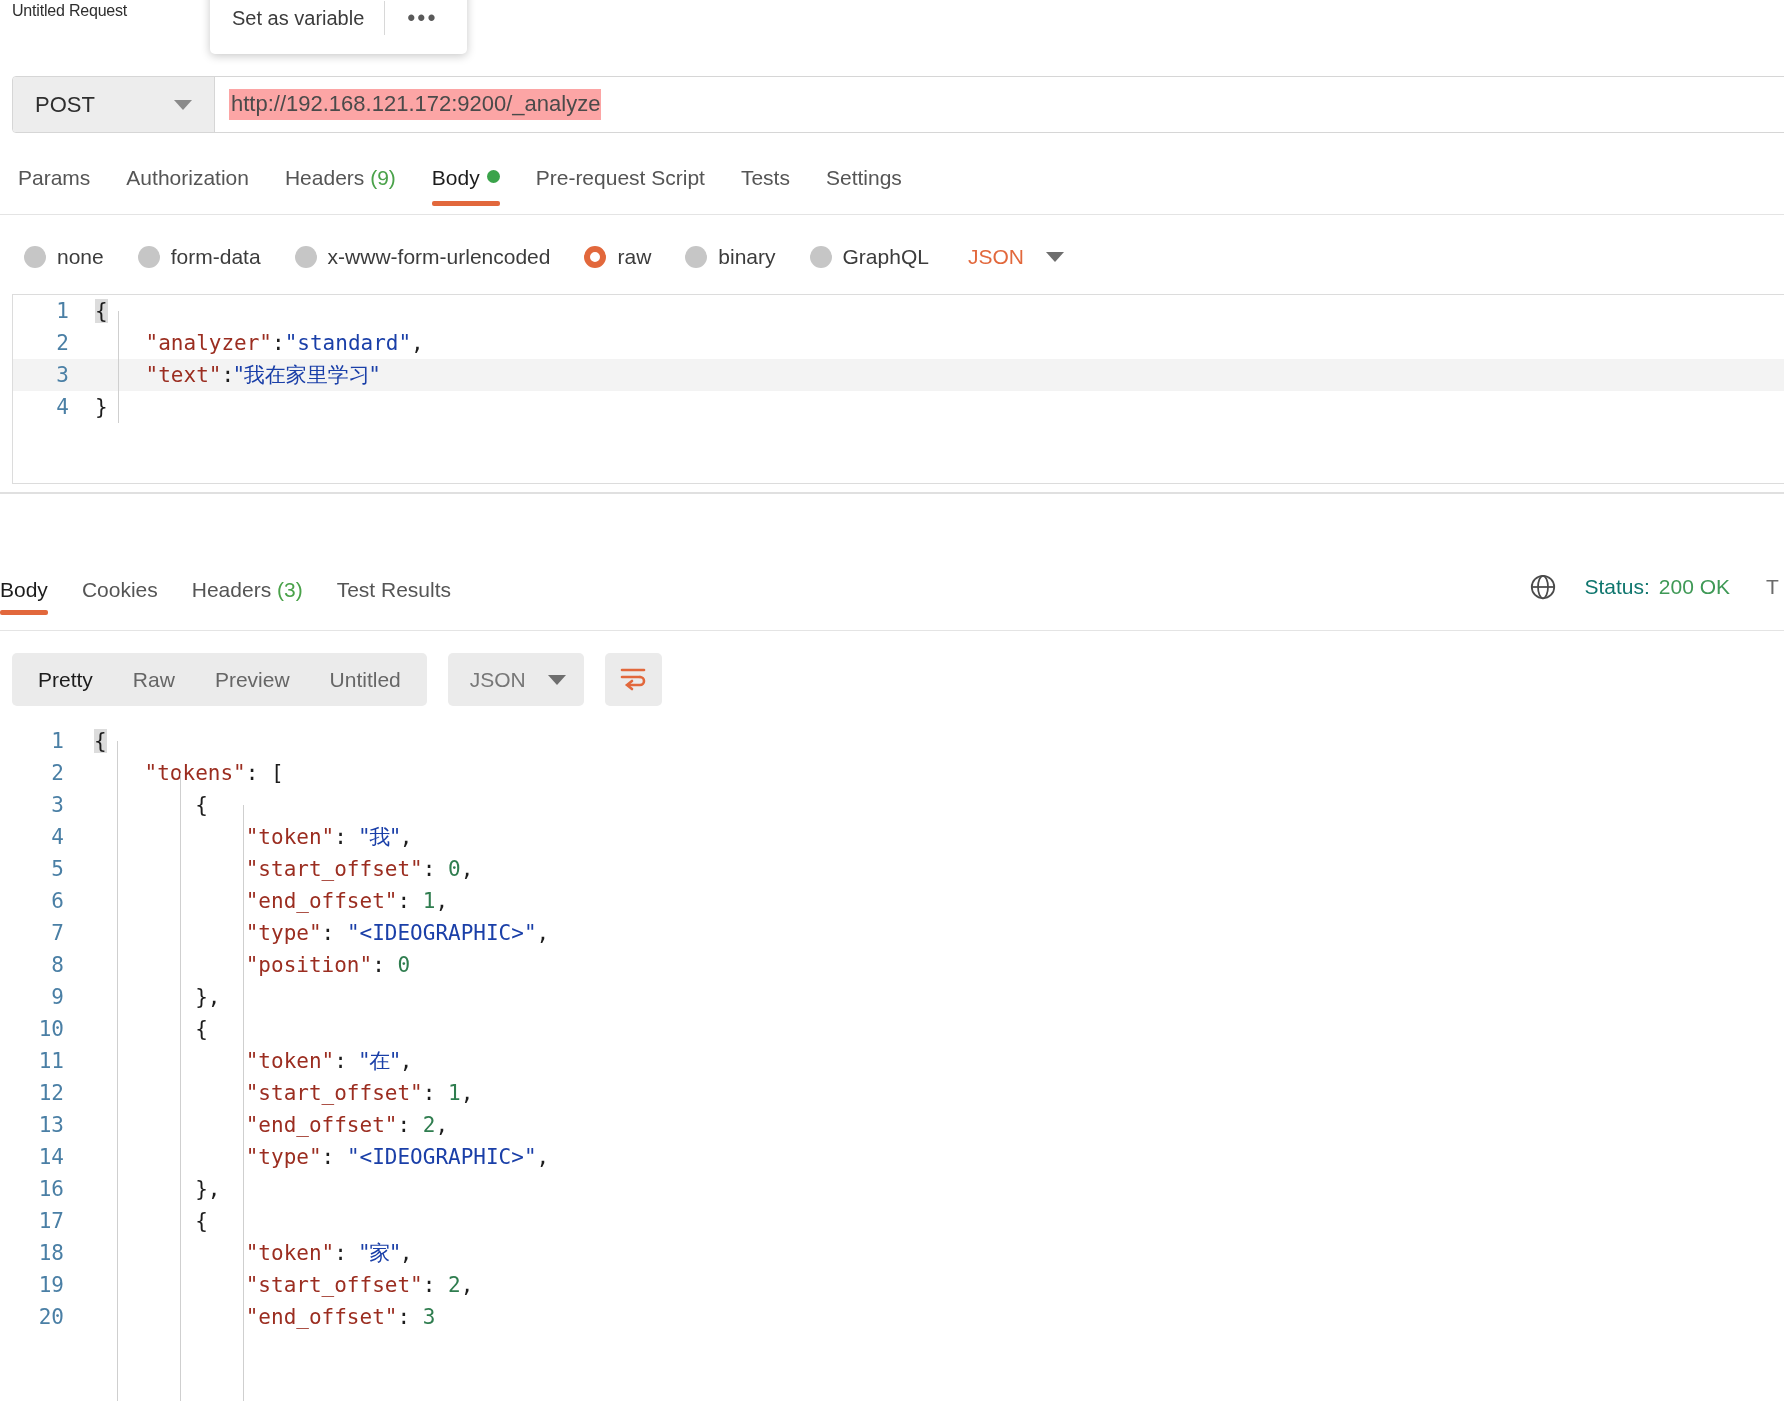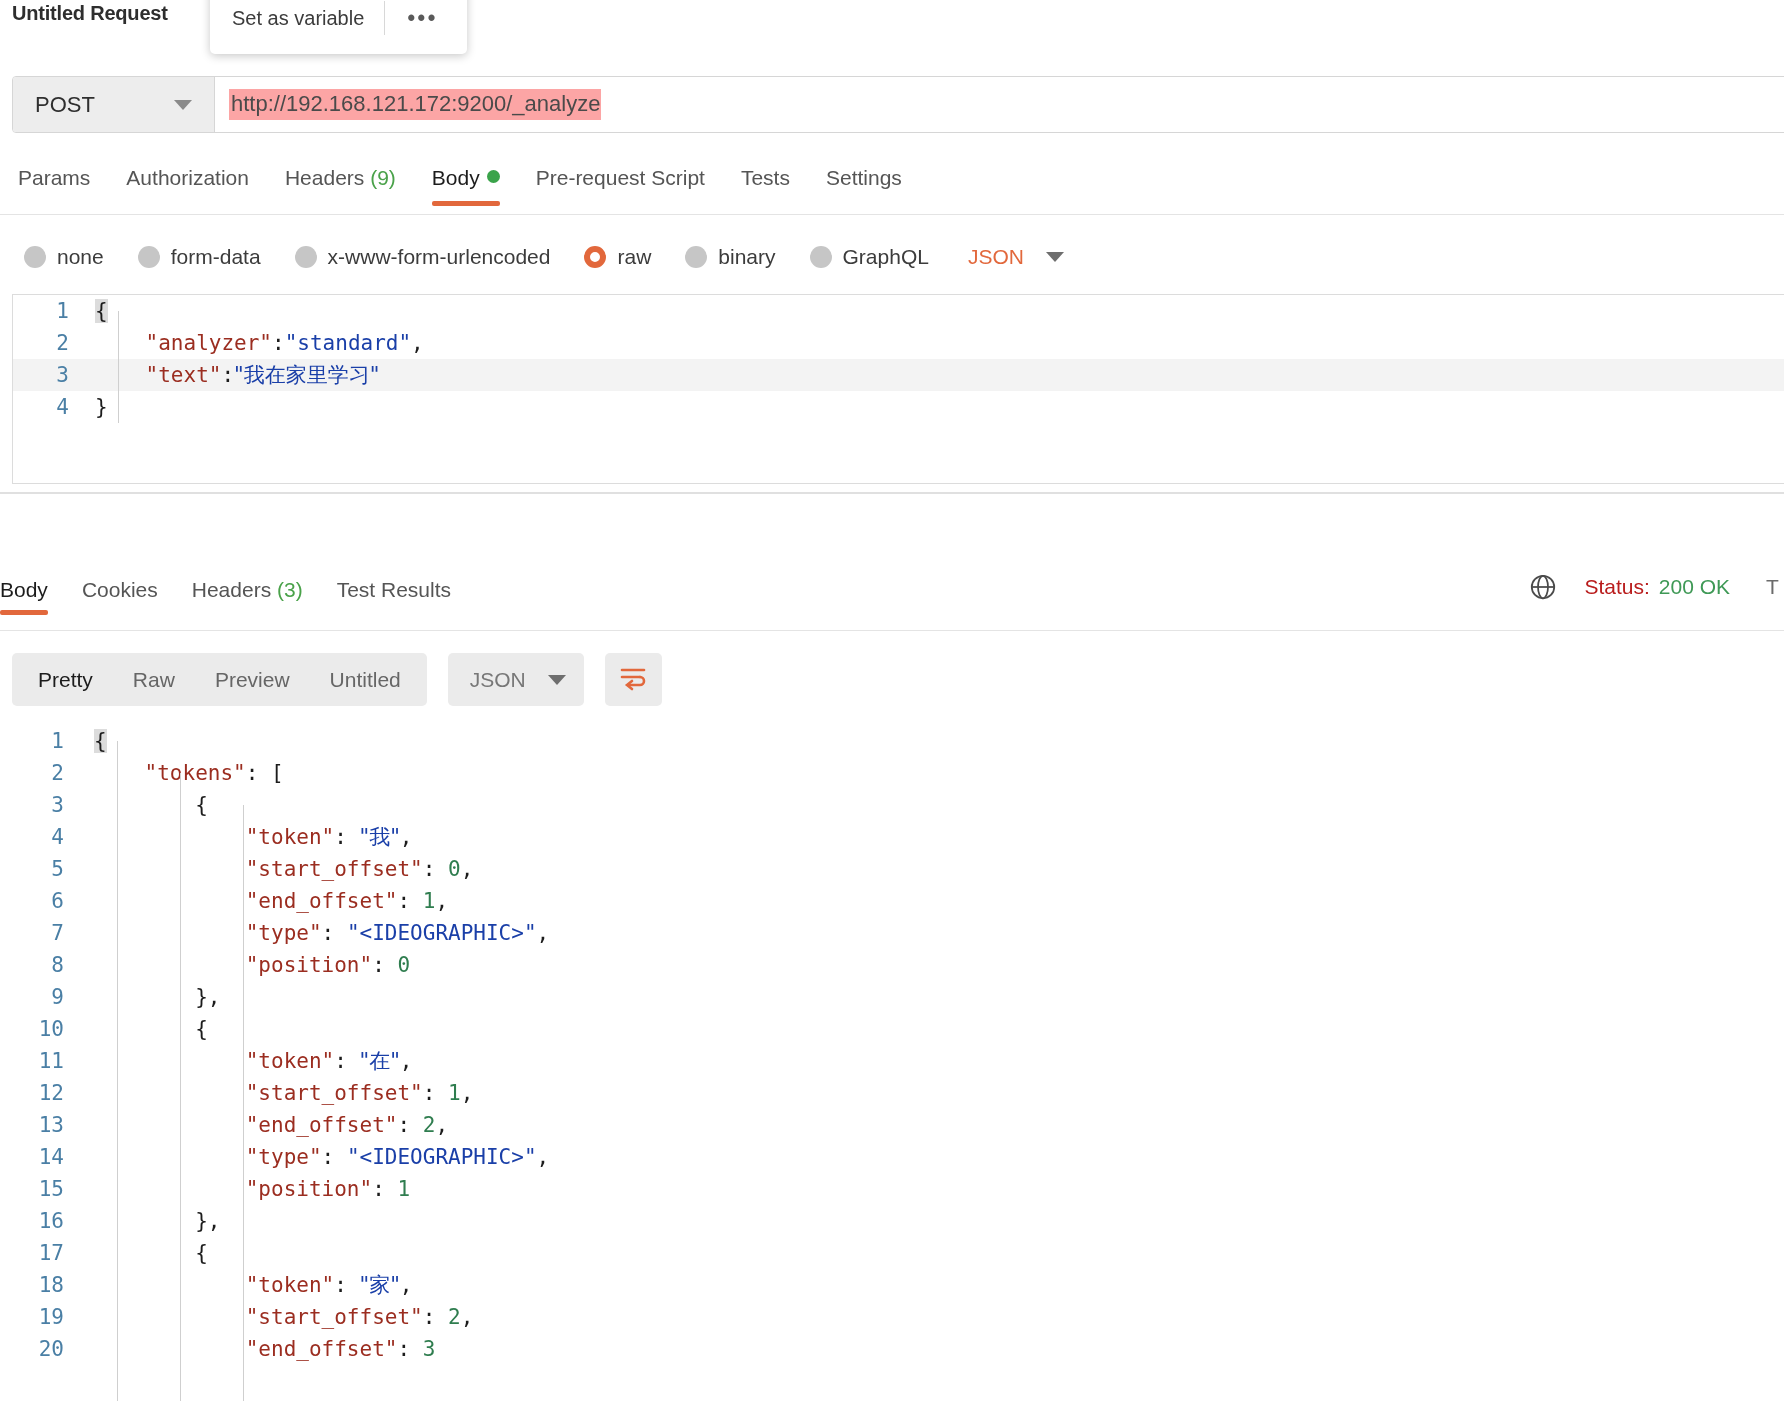--- a/index.html
+++ b/index.html
@@ -11,21 +11,21 @@
     overflow: hidden;
   }
   .app { position: relative; width: 1784px; height: 1424px; background:#fff; }
 
   
   .title-row {
     position: absolute; left: 0; top: 0; width: 1784px; height: 62px;
   }
   .req-title {
     position: absolute; left: 12px; top: 2px;
-    font-size: 20px; font-weight: bold; color: #2e2e2e;
+    font-size: 16px; font-weight: normal; color: #2e2e2e;
     letter-spacing: -0.2px;
   }
   .var-popover {
     position: absolute; left: 210px; top: -18px;
     width: 257px; height: 72px;
     background: #ffffff;
     border-radius: 5px;
     box-shadow: 0 2px 10px rgba(0,0,0,0.22);
     display: flex; align-items: center;
   }
@@ -166,21 +166,21 @@
   .resp-tab .count { color: #4aa24a; }
   .resp-underline {
     position: absolute; left: 0; right: 17px; bottom: -13px;
     height: 5px; background: #e2683c; border-radius: 2px;
   }
   .status-area {
     position: absolute; right: 0; top: 572px;
     display: flex; align-items: center;
   }
   .globe { width: 30px; height: 30px; margin-right: 26px; }
-  .status-label { font-size: 21px; color: #b91c1c; margin-right: 9px; }
+  .status-label { font-size: 21px; color: #0f766e; margin-right: 9px; }
   .status-val { font-size: 21px; color: #3f9956; }
   .status-trail {
     font-size: 21px; color: #6b6b6b; margin-left: 36px;
     width: 18px; overflow: hidden; white-space: nowrap;
   }
   .resp-tabs-sep {
     position: absolute; left: 0; top: 630px; width: 1784px; height: 1px;
     background: #e4e4e4;
   }
 
@@ -406,24 +406,20 @@
         </div>
         <div class="cm-line">
           <div class="gutter">13</div>
           <div class="cm-text"><span class="k-pun">            </span><span class="k-key">"end_offset"</span><span class="k-pun">: </span><span class="k-num">2</span><span class="k-pun">,</span></div>
         </div>
         <div class="cm-line">
           <div class="gutter">14</div>
           <div class="cm-text"><span class="k-pun">            </span><span class="k-key">"type"</span><span class="k-pun">: </span><span class="k-str">"&lt;IDEOGRAPHIC&gt;"</span><span class="k-pun">,</span></div>
         </div>
         <div class="cm-line">
-          <div class="gutter">15</div>
-          <div class="cm-text"><span class="k-pun">            </span><span class="k-key">"position"</span><span class="k-pun">: </span><span class="k-num">1</span></div>
-        </div>
-        <div class="cm-line">
           <div class="gutter">16</div>
           <div class="cm-text"><span class="k-pun">        },</span></div>
         </div>
         <div class="cm-line">
           <div class="gutter">17</div>
           <div class="cm-text"><span class="k-pun">        {</span></div>
         </div>
         <div class="cm-line">
           <div class="gutter">18</div>
           <div class="cm-text"><span class="k-pun">            </span><span class="k-key">"token"</span><span class="k-pun">: </span><span class="k-str zh">"家"</span><span class="k-pun">,</span></div>

